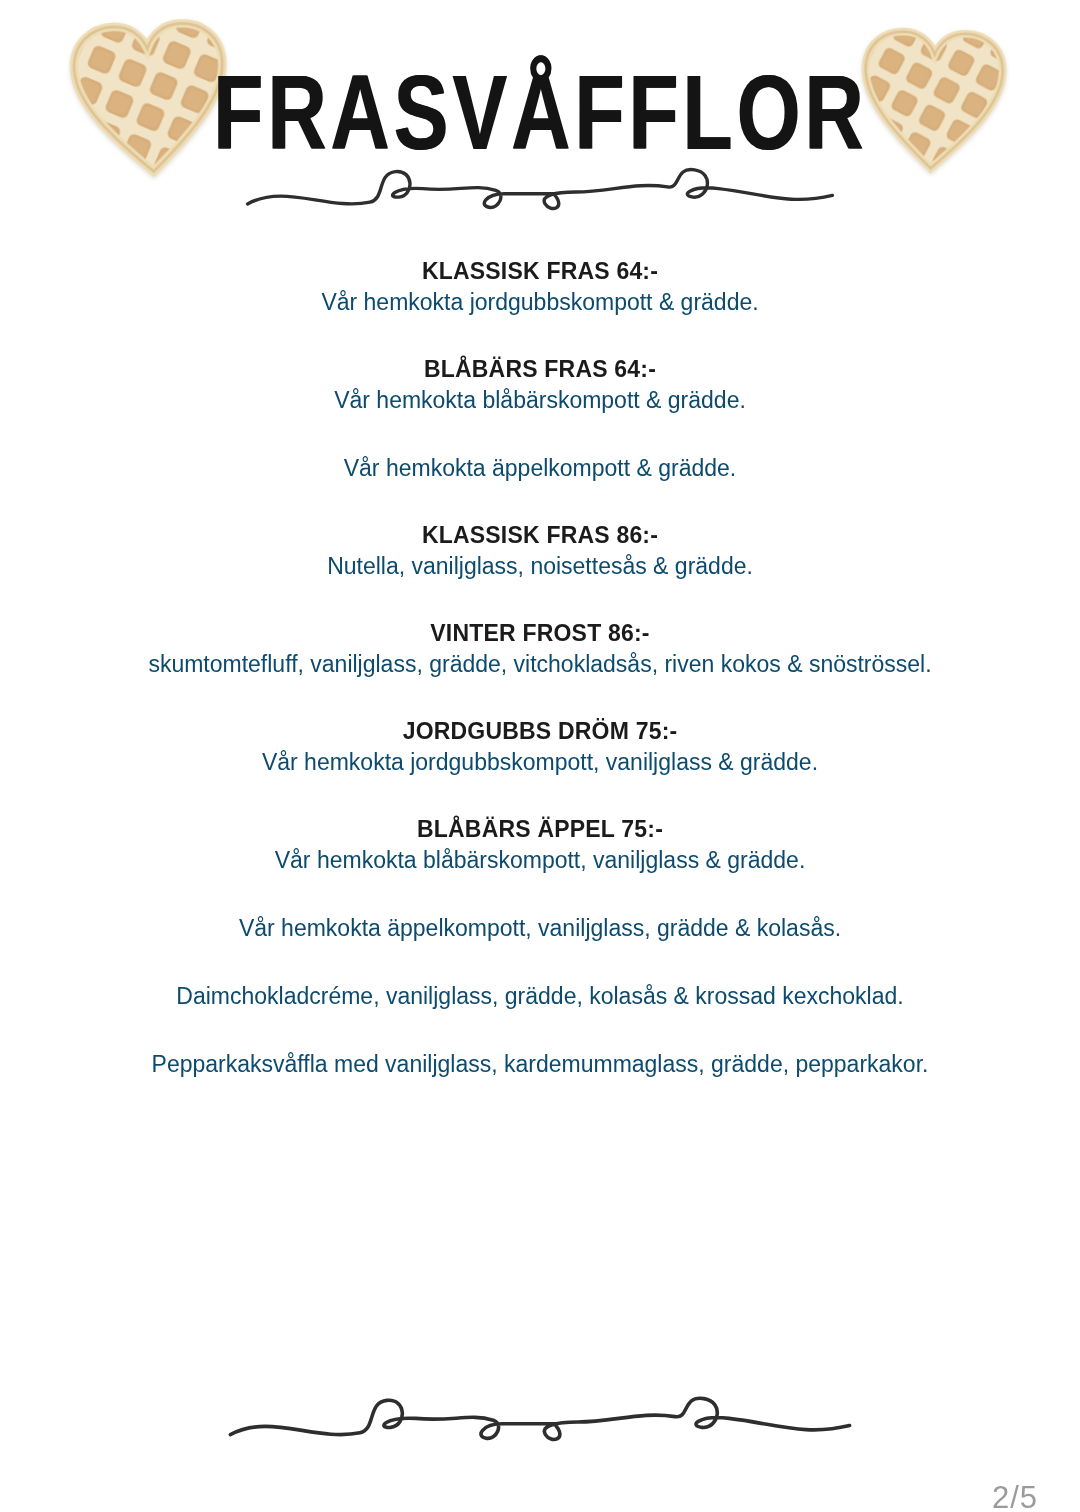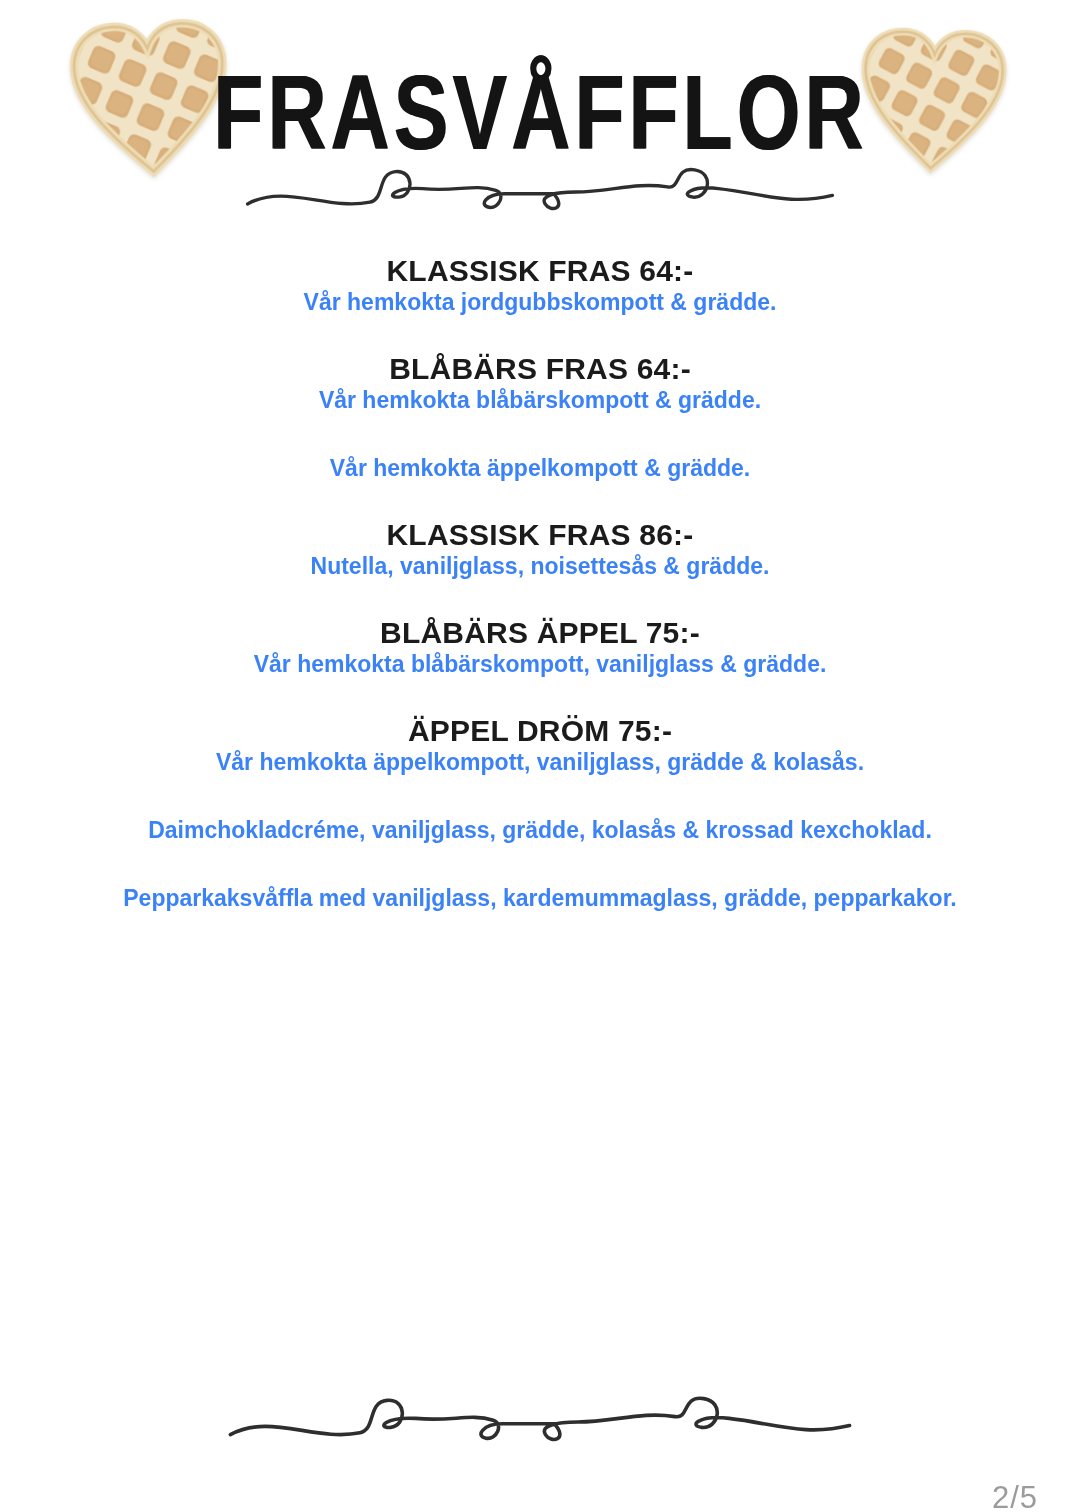--- a/index.html
+++ b/index.html
@@ -63,32 +63,32 @@
   .menu {
     margin-top: 16px;
     text-align: center;
   }
   .menu-item {
     margin: 0 auto 36px auto;
     max-width: 1000px;
   }
   .item-name {
     margin: 0;
-    font-size: 30px;
+    font-size: 23px;
     font-weight: bold;
     line-height: 30px;
     color: #1b1b1b;
     letter-spacing: 0.2px;
   }
   .item-desc {
     margin: 0;
     font-size: 23px;
-    font-weight: 700;
+    font-weight: 400;
     line-height: 32px;
-    color: #3b82f6;
+    color: #0c4a6e;
   }
 
   
   .squiggle-bottom {
     position: absolute;
     left: 50%; top: 1378px;
     transform: translateX(-50%);
     width: 700px; height: 72px;
   }
   .page-number {
@@ -155,29 +155,36 @@
 
       <section class="menu-item">
         <p class="item-desc">Vår hemkokta äppelkompott &amp; grädde.</p>
       </section>
 
       <section class="menu-item">
         <h3 class="item-name">KLASSISK FRAS 86:-</h3>
         <p class="item-desc">Nutella, vaniljglass, noisettesås &amp; grädde.</p>
       </section>
 
-
+      <section class="menu-item">
+        <h3 class="item-name">VINTER FROST 86:-</h3>
+        <p class="item-desc">skumtomtefluff, vaniljglass, grädde, vitchokladsås, riven kokos &amp; snöströssel.</p>
+      </section>
+
+      <section class="menu-item">
+        <h3 class="item-name">JORDGUBBS DRÖM 75:-</h3>
+        <p class="item-desc">Vår hemkokta jordgubbskompott, vaniljglass &amp; grädde.</p>
+      </section>
 
       <section class="menu-item">
         <h3 class="item-name">BLÅBÄRS ÄPPEL 75:-</h3>
         <p class="item-desc">Vår hemkokta blåbärskompott, vaniljglass &amp; grädde.</p>
       </section>
 
       <section class="menu-item">
-        <h3 class="item-name">ÄPPEL DRÖM 75:-</h3>
         <p class="item-desc">Vår hemkokta äppelkompott, vaniljglass, grädde &amp; kolasås.</p>
       </section>
 
       <section class="menu-item">
         <p class="item-desc">Daimchokladcréme, vaniljglass, grädde, kolasås &amp; krossad kexchoklad.</p>
       </section>
 
       <section class="menu-item">
         <p class="item-desc">Pepparkaksvåffla med vaniljglass, kardemummaglass, grädde, pepparkakor.</p>
       </section>

